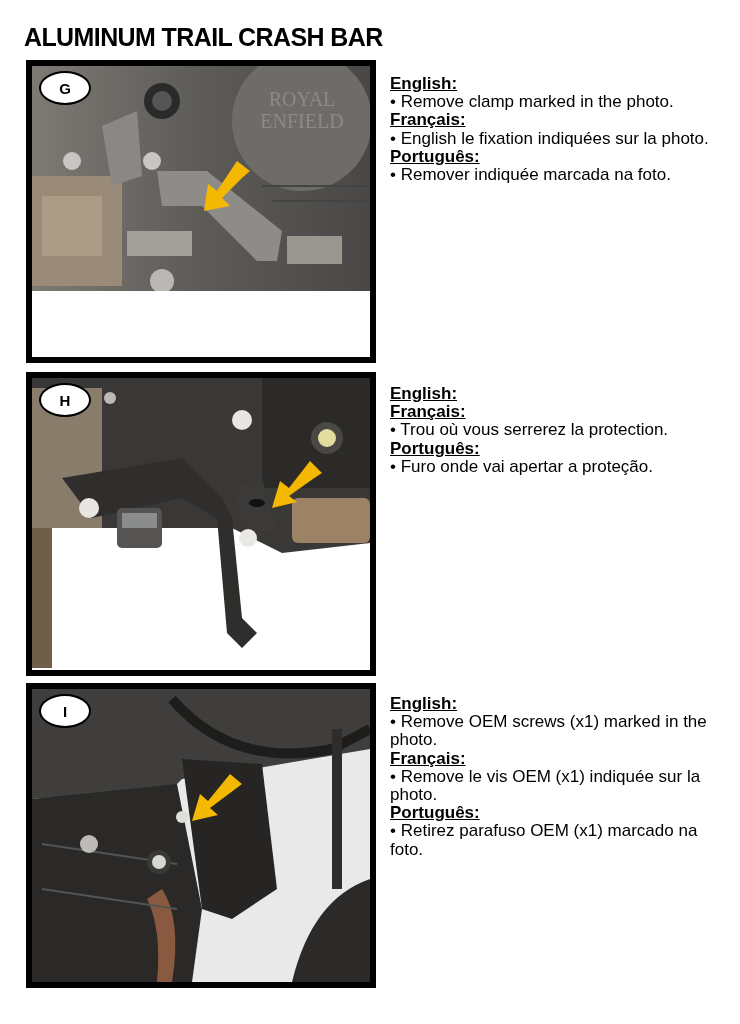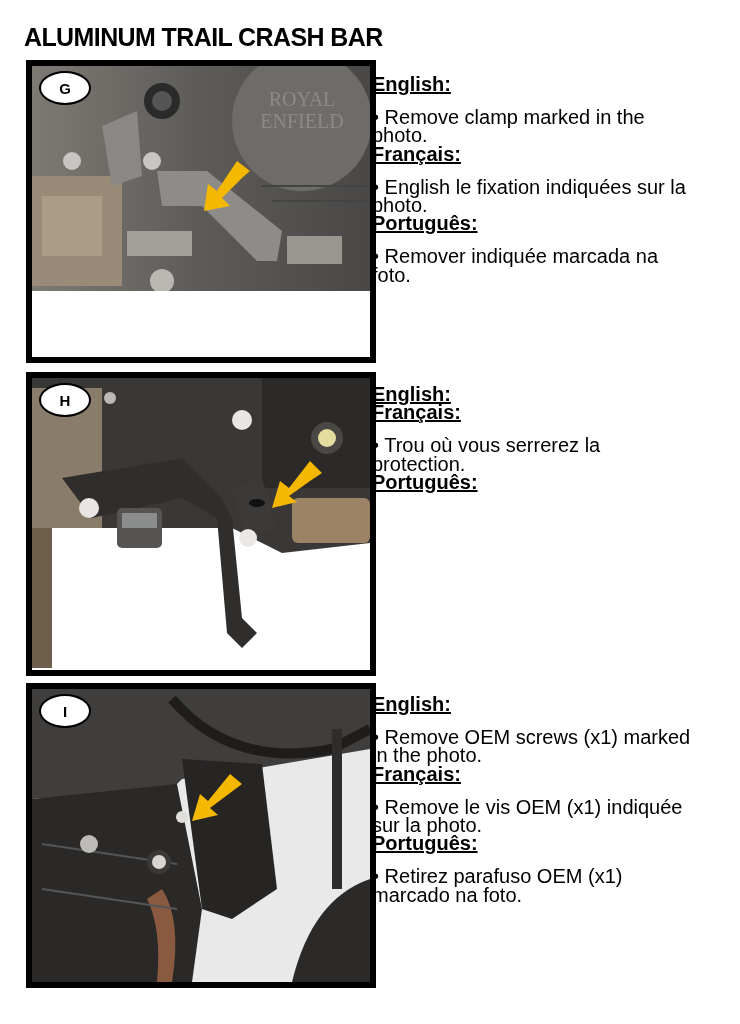--- a/index.html
+++ b/index.html
@@ -25,25 +25,25 @@
     .step-badge {
       position: absolute; left: 7px; top: 5px;
       width: 52px; height: 34px;
       border: 2px solid #000; border-radius: 50%;
       background: #fff;
       display: flex; align-items: center; justify-content: center;
       font-weight: bold; font-size: 15px; z-index: 3;
     }
 
     .instructions {
-      position: absolute; left: 372px; width: 320px;
-      font-size: 20px; line-height: 18.2px;
+      position: absolute; left: 390px; width: 320px;
+      font-size: 17px; line-height: 18.2px;
     }
     .lang-heading { font-weight: bold; text-decoration: underline; display: block; }
-    .bullet-text { display: block; margin-top: 15px; }
+    .bullet-text { display: block; }
 
     #step-g { top: 60px; }
     #step-g .photo-frame { top: 0; height: 303px; }
     #step-g .instructions { top: 15px; }
 
     #step-h { top: 372px; }
     #step-h .photo-frame { top: 0; height: 304px; }
     #step-h .instructions { top: 13px; }
 
     #step-i { top: 683px; }
@@ -127,20 +127,21 @@
         </g>
       </svg>
     </div>
     <div class="step-badge">H</div>
   </div>
   <div class="instructions">
     <span class="lang-heading">English:</span>
     <span class="lang-heading">Français:</span>
     <span class="bullet-text">• Trou où vous serrerez la protection.</span>
     <span class="lang-heading">Português:</span>
+    <span class="bullet-text">• Furo onde vai apertar a proteção.</span>
   </div>
 </section>
 
 <section class="step" id="step-i">
   <div class="photo-frame">
     <div class="photo">
       <svg viewBox="0 0 338 293" preserveAspectRatio="none">
         <rect x="0" y="0" width="338" height="293" fill="#e9e9e9"></rect>
         <path d="M0 0 L338 0 L338 60 L220 80 L150 90 L140 100 L0 110 Z" fill="#3f3e3d"></path>
         <path d="M0 110 L145 95 L170 220 L160 293 L0 293 Z" fill="#2a2928"></path>

